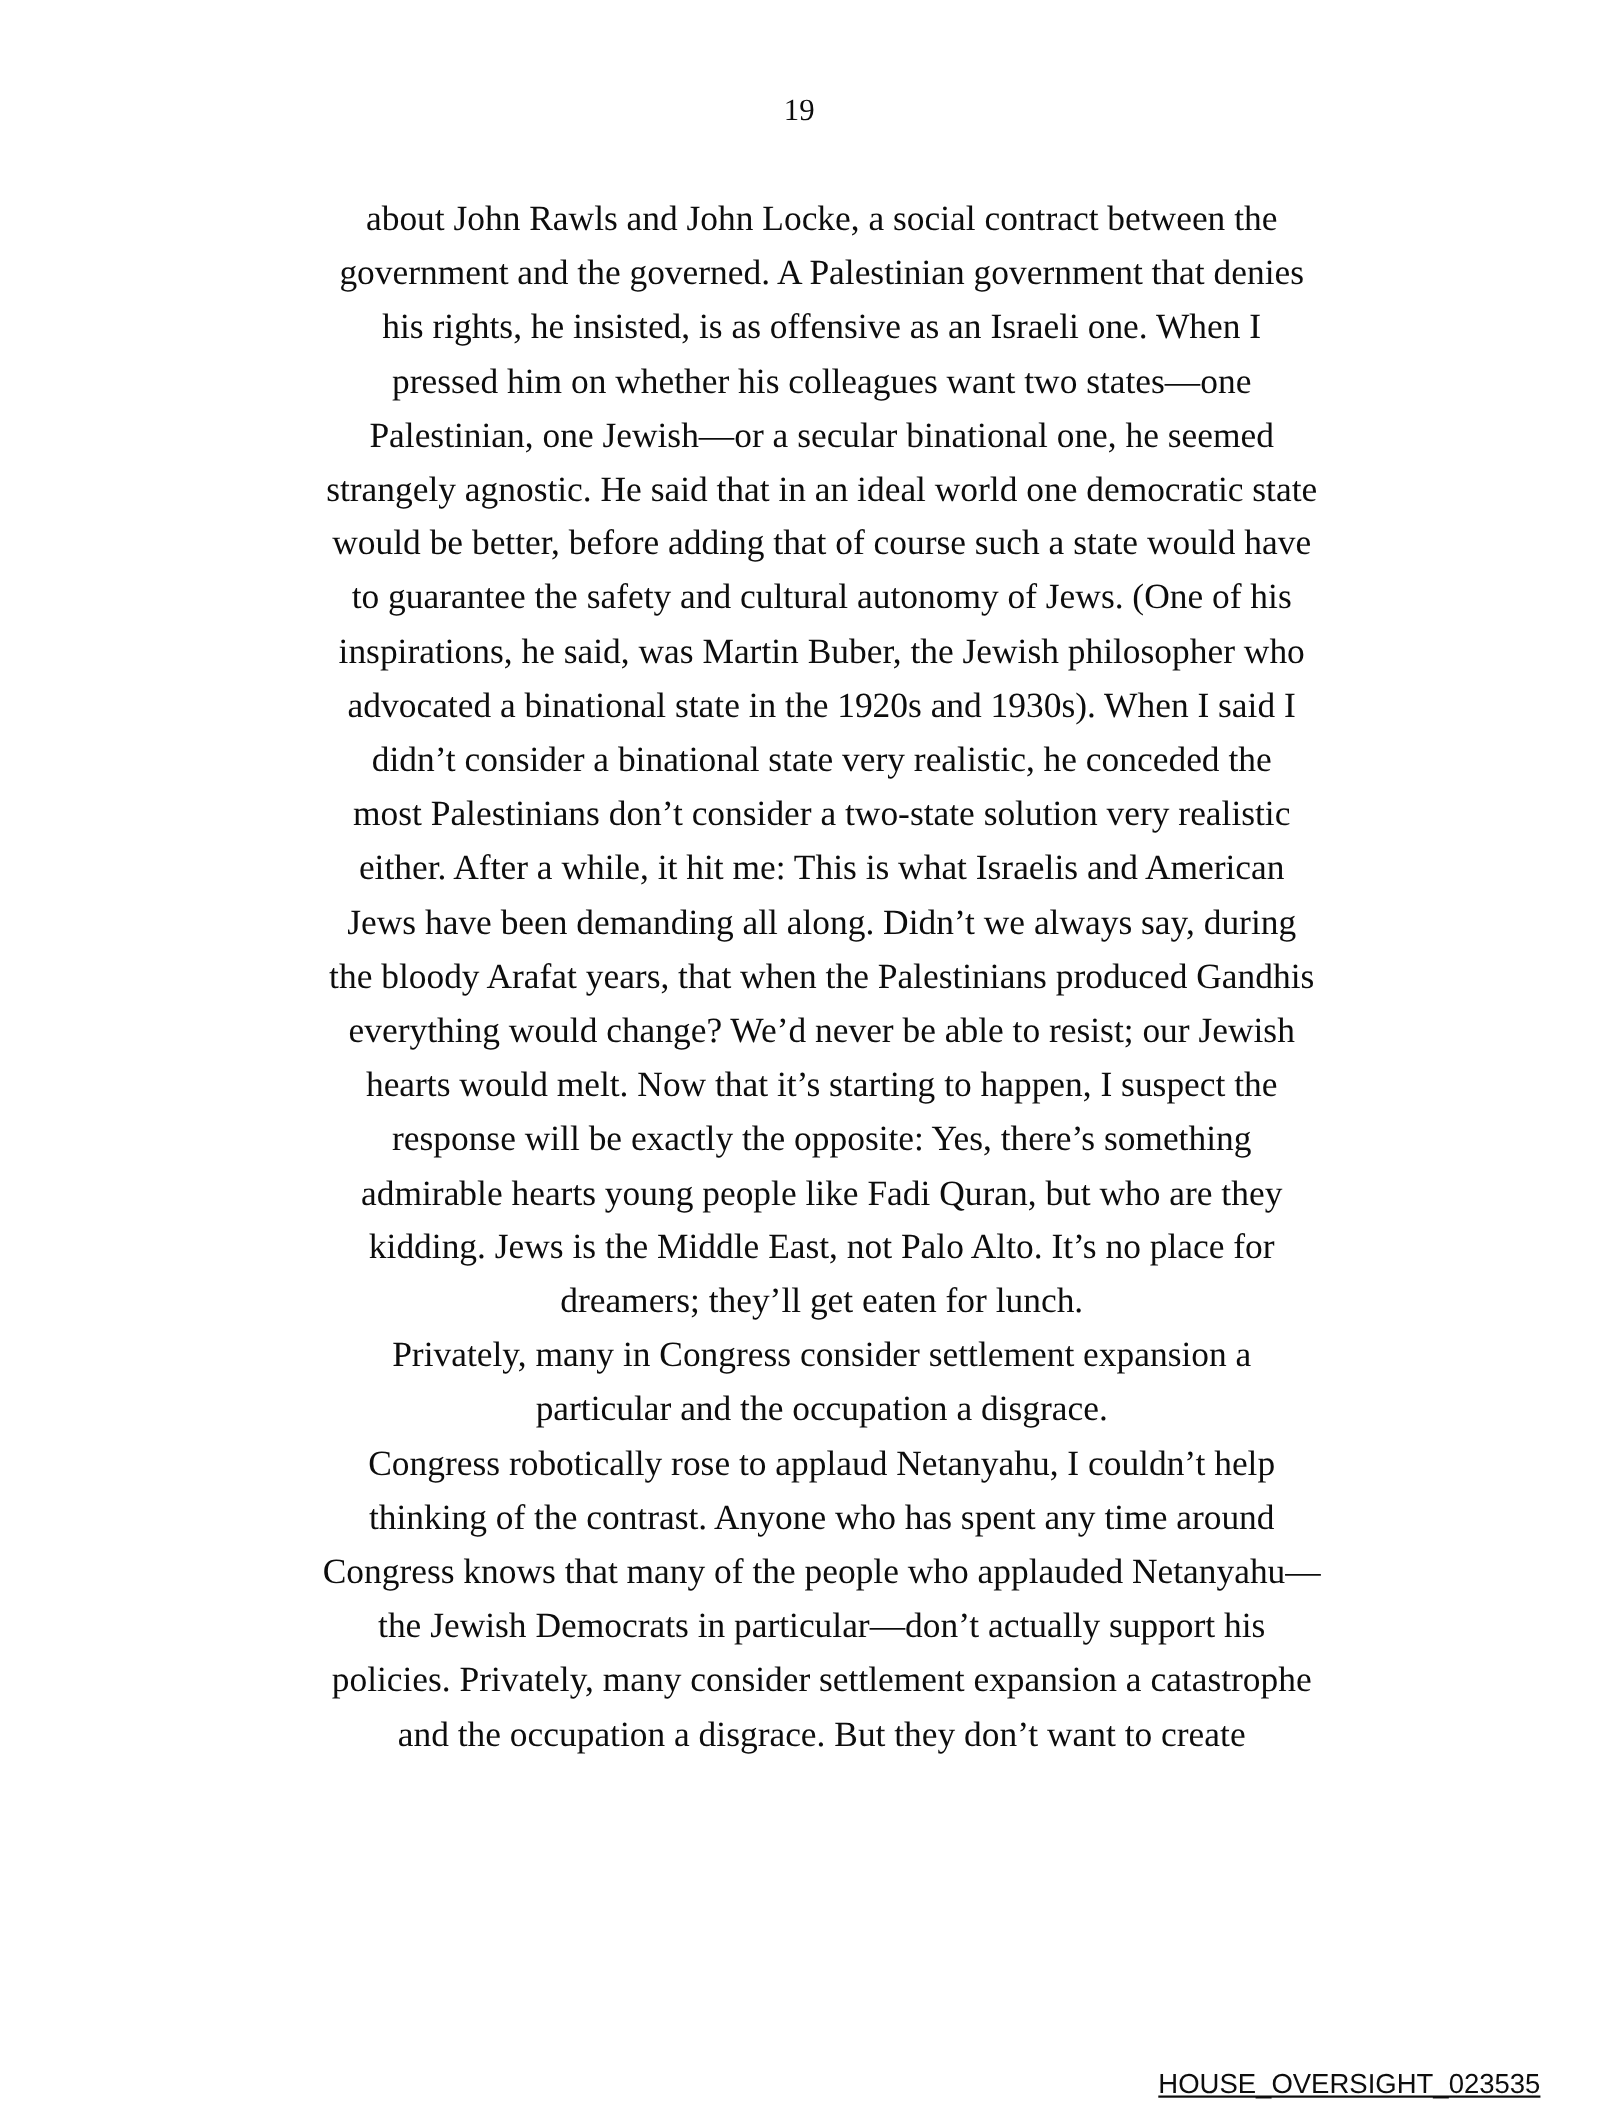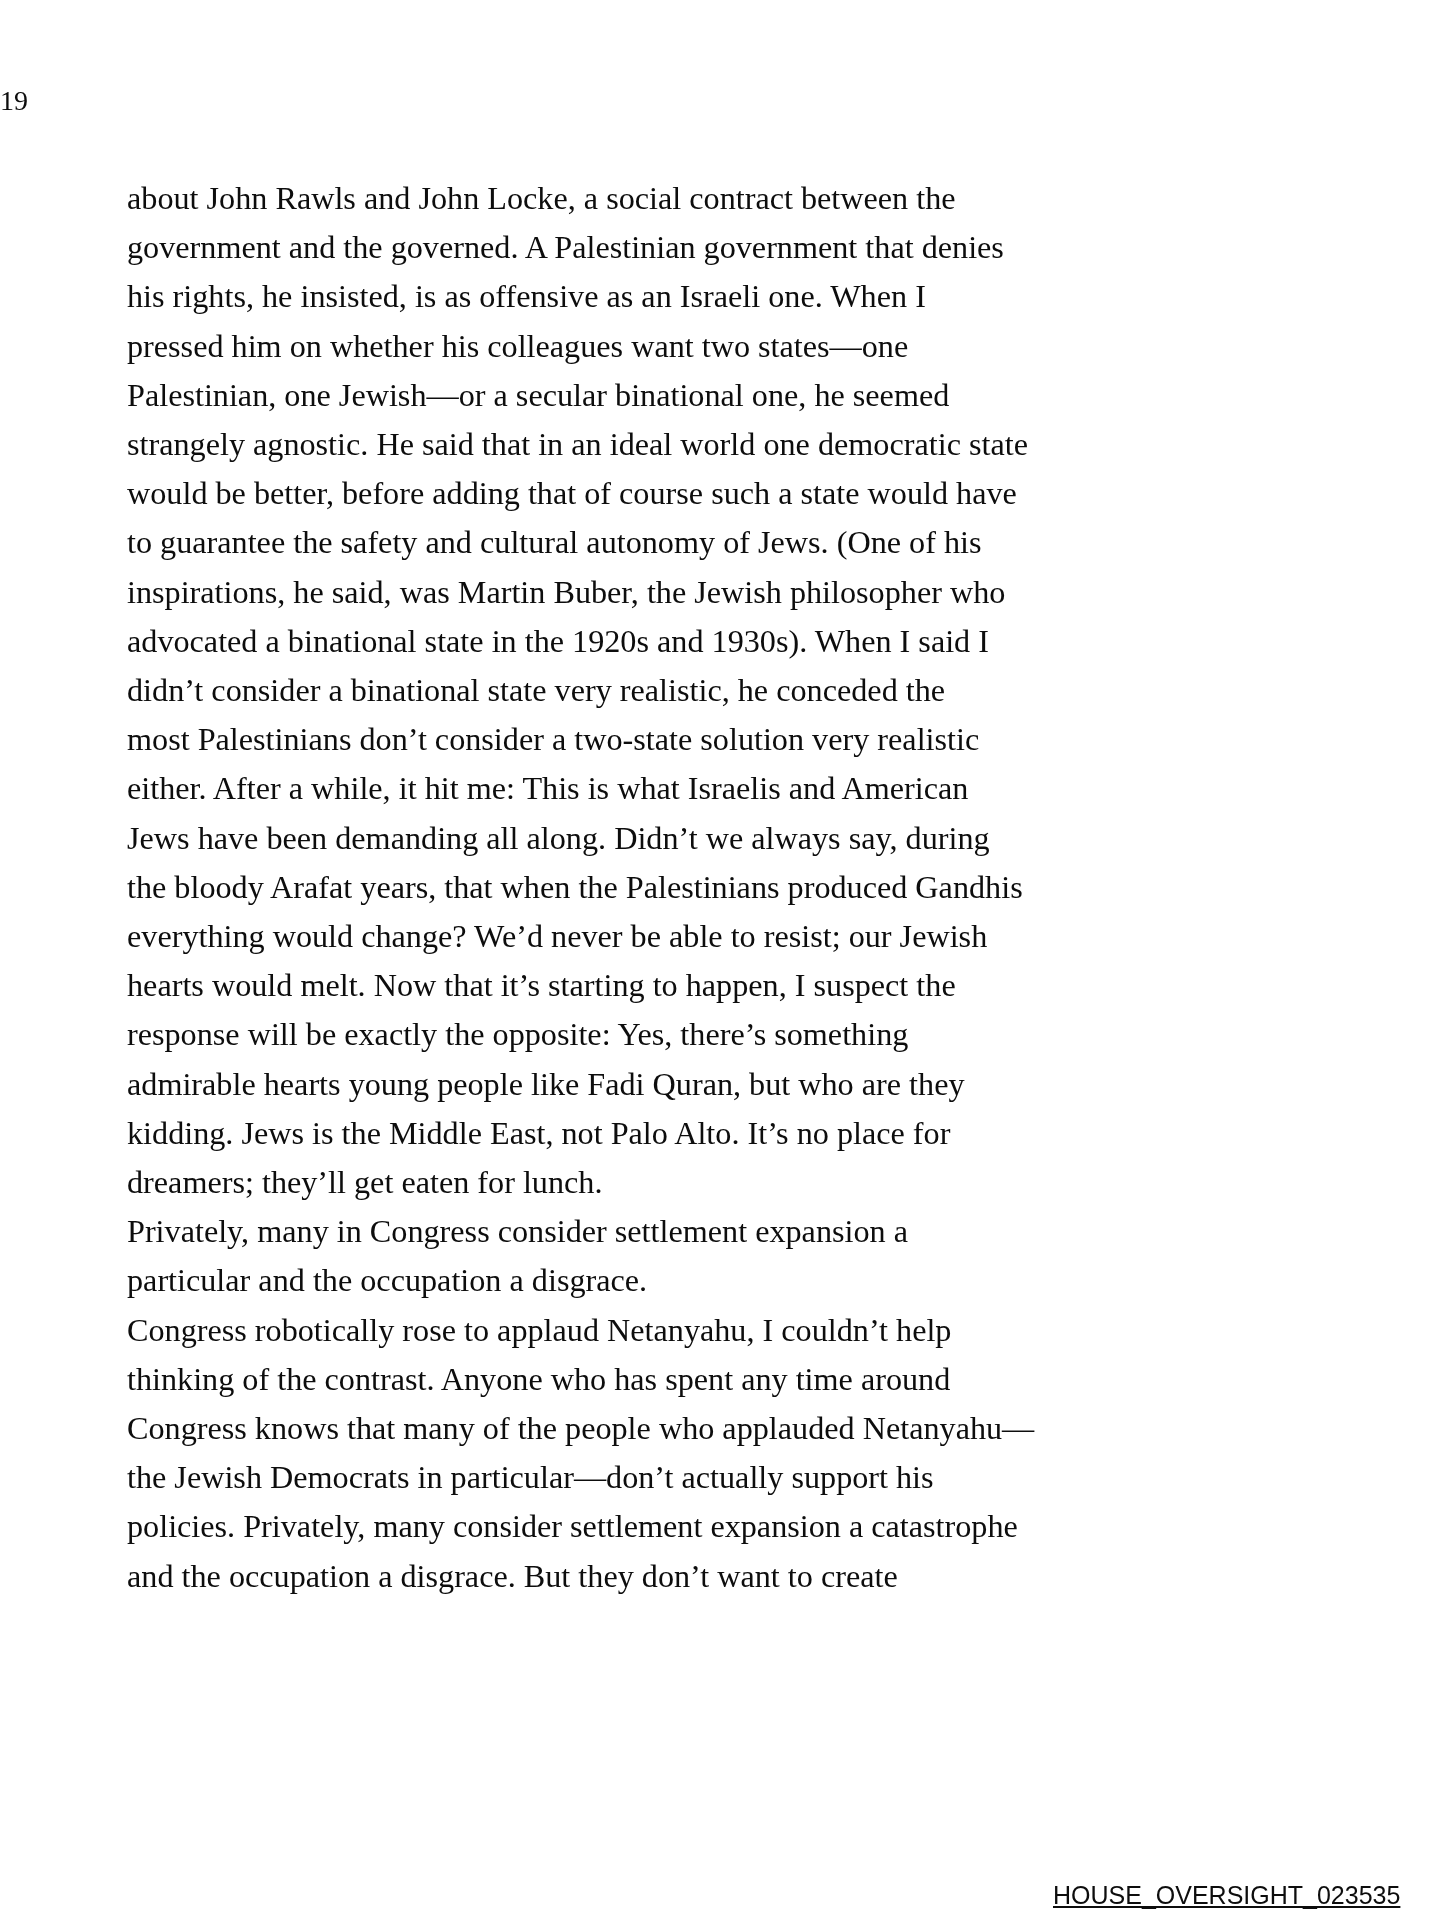--- a/index.html
+++ b/index.html
@@ -12,37 +12,39 @@
       height: 1920px;
       position: relative;
       overflow: hidden;
       color: #0d0d0d;
     }
     .page-number {
       position: absolute;
       top: 84px;
       left: 0;
       width: 1453px;
+      text-align: center;
       font-family: "Liberation Serif", serif;
       font-size: 28px;
       line-height: 34px;
     }
     .body-text {
       position: absolute;
       top: 174px;
       left: 127px;
       width: 1240px;
       font-family: "Liberation Serif", serif;
       font-size: 32.2px;
       line-height: 49.2px;
       letter-spacing: 0;
     }
     .line {
       display: block;
       white-space: nowrap;
+      text-align: center;
     }
     .footer-id {
       position: absolute;
       top: 1880px;
       left: 1053px;
       font-family: "Liberation Sans", sans-serif;
       font-size: 25px;
       line-height: 30px;
       white-space: nowrap;
       text-decoration: underline;

